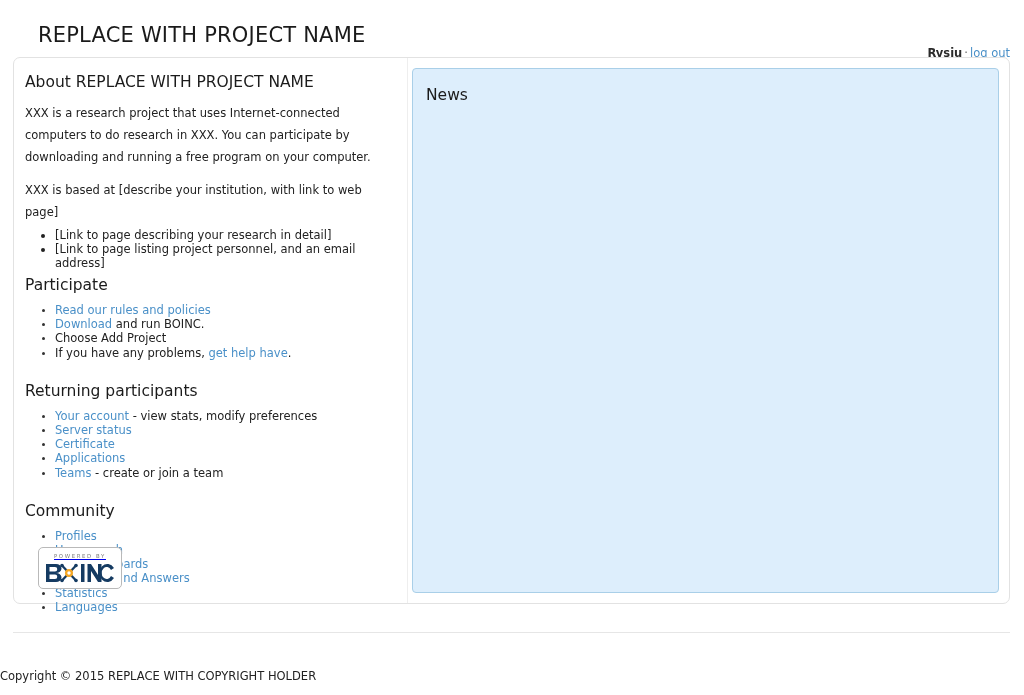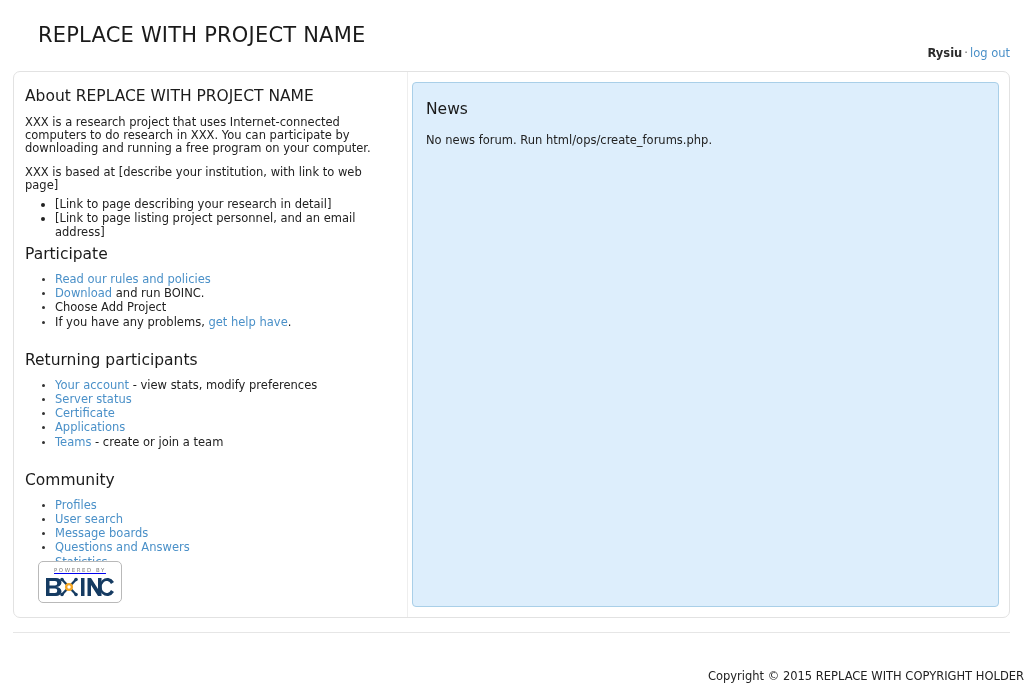--- a/index.html
+++ b/index.html
@@ -46,21 +46,21 @@
     line-height: 14px;
   }
   .userbar .uname { font-weight: bold; color: #2b2b2b; }
   .userbar .sep { color: #666666; padding: 0 2px; }
   .userbar a { color: #4a90c8; text-decoration: none; }
 
   
   .container {
     position: absolute;
     left: 13px;
-    top: 71px;
+    top: 57px;
     width: 997px;
     height: 547px;
     border: 1px solid #e2e2e2;
     border-radius: 7px;
     background: #ffffff;
   }
 
   .cols {
     display: flex;
     height: 100%;
@@ -92,21 +92,21 @@
     color: #1b1b1b;
     margin: 4px 0 10px 0;
     line-height: 20px;
   }
   h2.participate-head { }
   h2.returning-head  { margin-top: 21px; }
   h2.community-head  { margin-top: 21px; }
 
   p.body-text {
     font-size: 11.5px;
-    line-height: 13px;
+    line-height: 22px;
     margin: 0 0 11px 0;
     color: #222222;
   }
   p.body-text.tight { margin-bottom: 6px; }
 
   ul.linklist {
     margin: 0 0 0 0;
     padding-left: 30px;
     list-style: disc;
   }
@@ -200,21 +200,21 @@
     top: 632px;
     width: 997px;
     height: 1px;
     background: #e6e6e6;
   }
   .footer {
     position: absolute;
     left: 0;
     top: 669px;
     width: 1024px;
-    text-align: right;
+    text-align: left;
     font-size: 11.5px;
     color: #222222;
     line-height: 15px;
   }
 </style>
 </head>
 <body>
 
 <div class="page">
 
@@ -324,21 +324,20 @@
               <path d="M138 12 a16 18 0 1 0 0 20 l-6 -4 a10 12 0 1 1 0 -12 Z" fill="#153b62"></path>
             </svg>
           </div>
         </a>
 
       </div>
 
       <div class="col-right">
         <div class="news-panel">
           <h2 class="news-head">News</h2>
-          <p class="news-body">No news forum. Run html/ops/create_forums.php.</p>
         </div>
       </div>
 
     </div>
   </div>
 
   <div class="footer-rule"></div>
   <div class="footer">
     <span>Copyright © 2015 REPLACE WITH COPYRIGHT HOLDER</span>
   </div>

